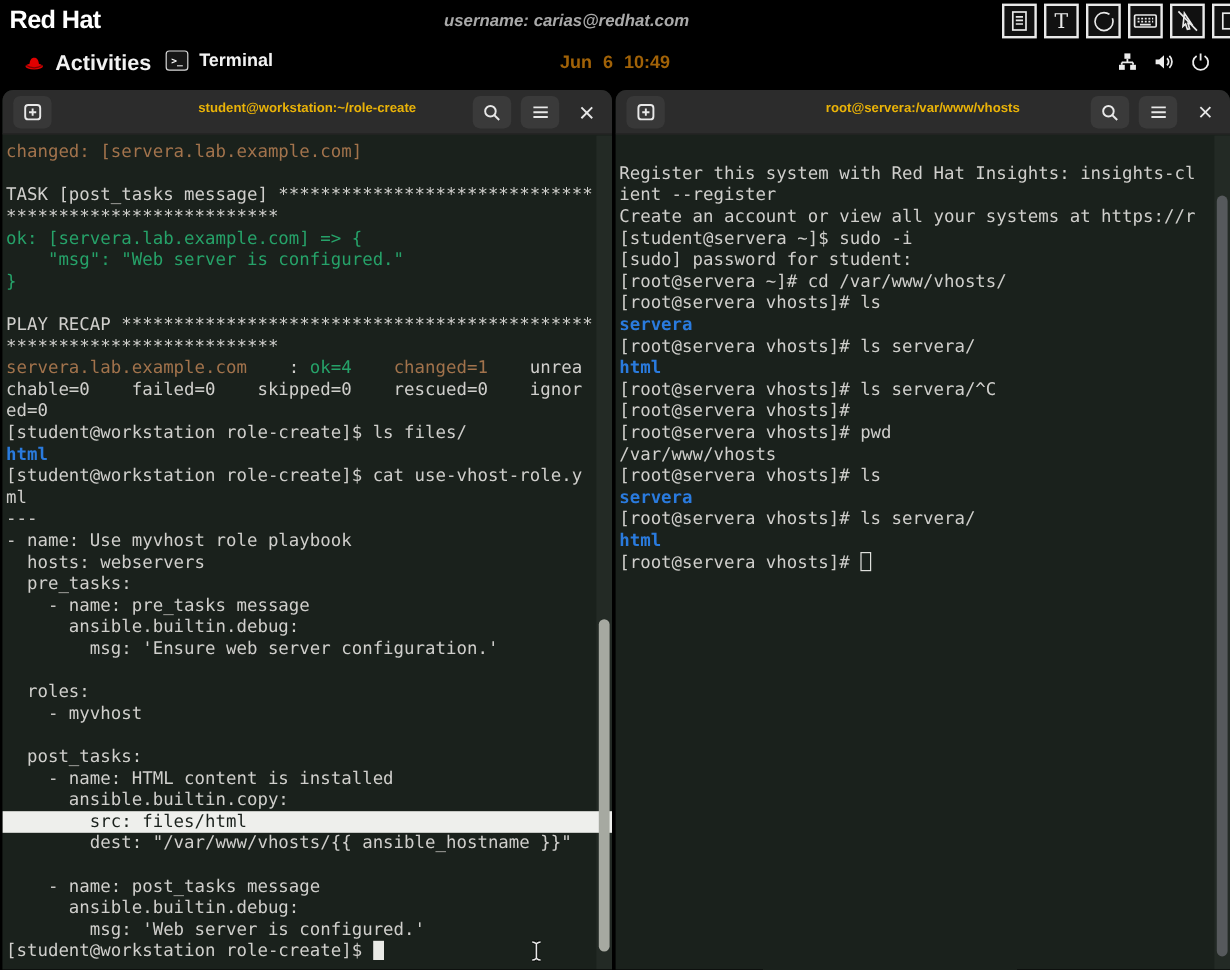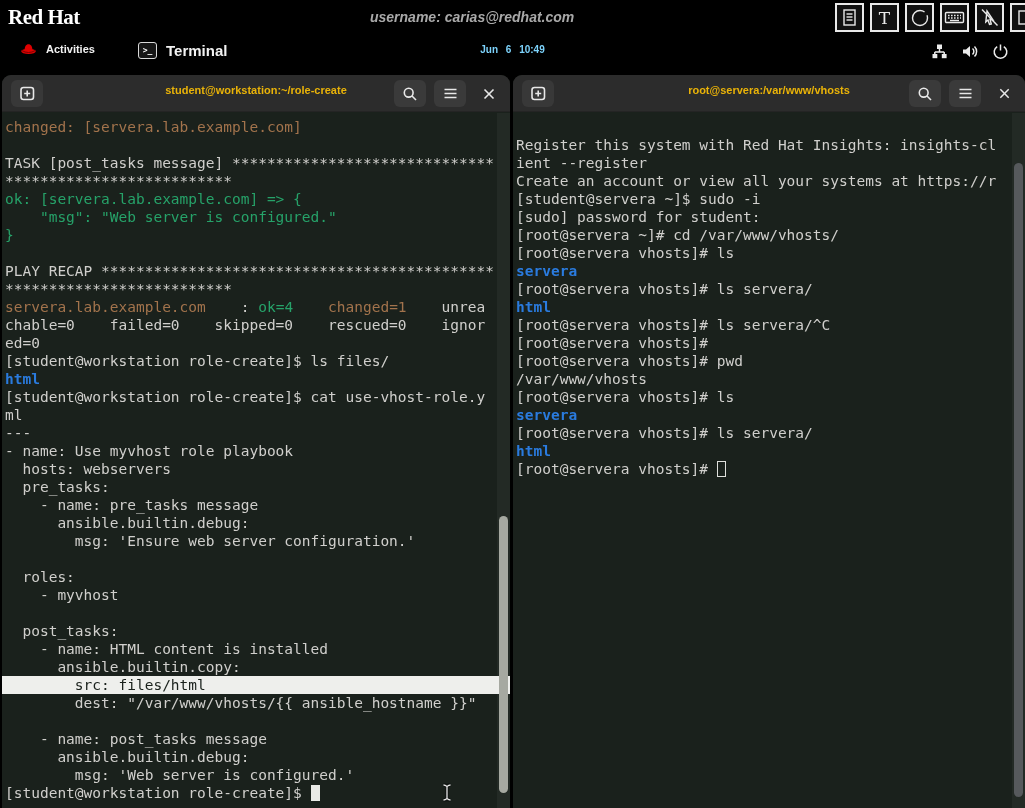--- a/index.html
+++ b/index.html
@@ -1,32 +1,32 @@
 <!DOCTYPE html>
 <html style="--term-bg: #1a211c; --fg: #d0cfcc; --yellow: #a2734c; --green: #26a269; --blue: #2a7bde; --sel-bg: #eeefec; --sel-fg: #1a211c;"><head>
 <meta charset="utf-8">
 <style>
   * { margin:0; padding:0; box-sizing:border-box; }
   html,body { width:1025px; height:808px; overflow:hidden; background:#000; font-family:"Liberation Sans", sans-serif; }
 
   
   .bar1 { position:absolute; left:0; top:0; width:1025px; height:36px; background:#000; }
-  .rh-logo { position:absolute; left:8px; top:5px; color:#fff; font-weight:bold; font-size:21px; letter-spacing:-0.5px; font-family:Liberation Serif, serif; }
+  .rh-logo { position:absolute; left:8px; top:5px; color:#fff; font-weight:bold; font-size:21px; letter-spacing:-0.5px; font-family:Liberation Sans, sans-serif; }
   .username { position:absolute; left:370px; top:9px; color:#a9a9a9; font-size:14px; font-weight:bold;font-style:italic; }
   .toolbar { position:absolute; top:3px; left:835px; display:flex; gap:6px; }
   .toolbtn { width:29px; height:29px; border:2px solid #e9e9e9; background:#111; display:flex; align-items:center; justify-content:center; color:#e9e9e9; }
   .toolbtn svg { stroke:#e9e9e9; fill:none; stroke-width:1.4; }
   .toolbtn .serifT { font-family:"DejaVu Serif", serif; font-size:17px; color:#e9e9e9; }
 
   
   .bar2 { position:absolute; left:0; top:36px; width:1025px; height:36px; background:#000; color:#fff; }
-  .activities { position:absolute; left:20px; top:6px; display:flex; align-items:center; gap:9px; font-size:11px; font-weight:bold; color:#f2f2f2;justify-content:center; }
+  .activities { position:absolute; left:20px; top:6px; display:flex; align-items:center; gap:9px; font-size:18px; font-weight:bold; color:#f2f2f2;justify-content:center; }
   .appmenu { position:absolute; left:138px; top:6px; display:flex; align-items:center; gap:9px; font-size:15px; font-weight:bold; color:#f2f2f2; }
   .term-ico { width:19px; height:17px; border:1.5px solid #d9d9d9; border-radius:3px; background:#161616; color:#fff; font-size:8px; font-weight:bold; display:flex; align-items:center; justify-content:center; font-family:"DejaVu Sans Mono", monospace; }
-  .clock { position:absolute; left:0; right:0; top:8px; text-align:center; font-size:10px; font-weight:bold; color:#7dd3fc; word-spacing:5px; }
+  .clock { position:absolute; left:0; right:0; top:8px; text-align:center; font-size:15px; font-weight:bold; color:#a16207; word-spacing:5px; }
   .sysicons { position:absolute; right:16px; top:7px; display:flex; gap:13px; align-items:center; }
   .sysicons svg { stroke:#ececec; fill:none; stroke-width:1.5; }
 
   
   .window { position:absolute; top:75px; bottom:0; border-radius:9px 9px 0 0; overflow:hidden; background:var(--term-bg); }
   #win-left  { left:2px;   width:508px; }
   #win-right { left:513px; width:512px; }
   .headerbar { position:relative; height:37px; background:#2c2c2c; border-bottom:1px solid #242424; }
   .hb-title { position:absolute; left:0; right:0; top:9px; text-align:center; color:#eab308; font-size:11px; font-weight:bold; }
   .hb-btn { position:absolute; top:5px; width:32px; height:27px; border-radius:6px; display:flex; align-items:center; justify-content:center; }

